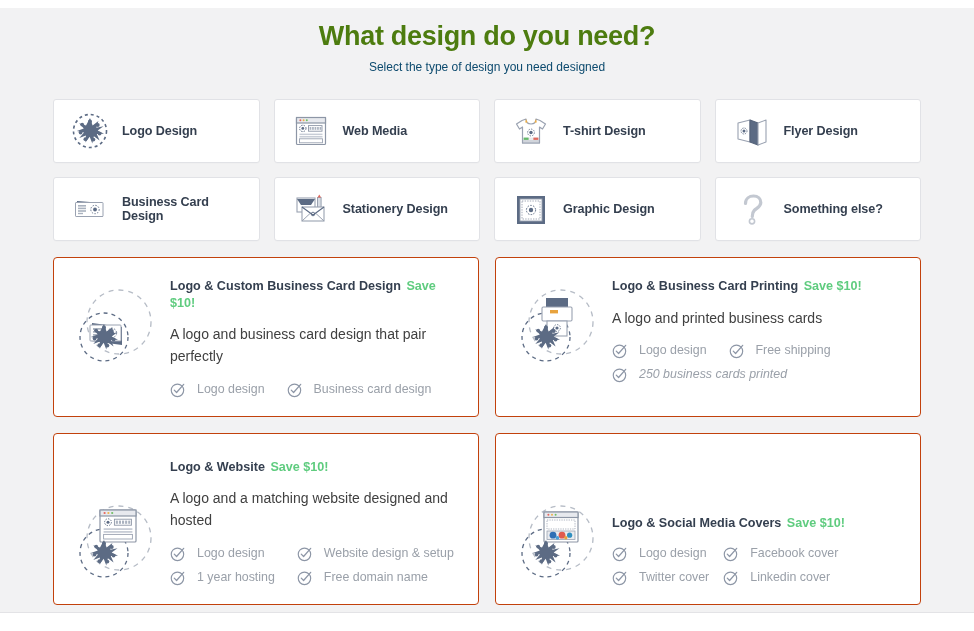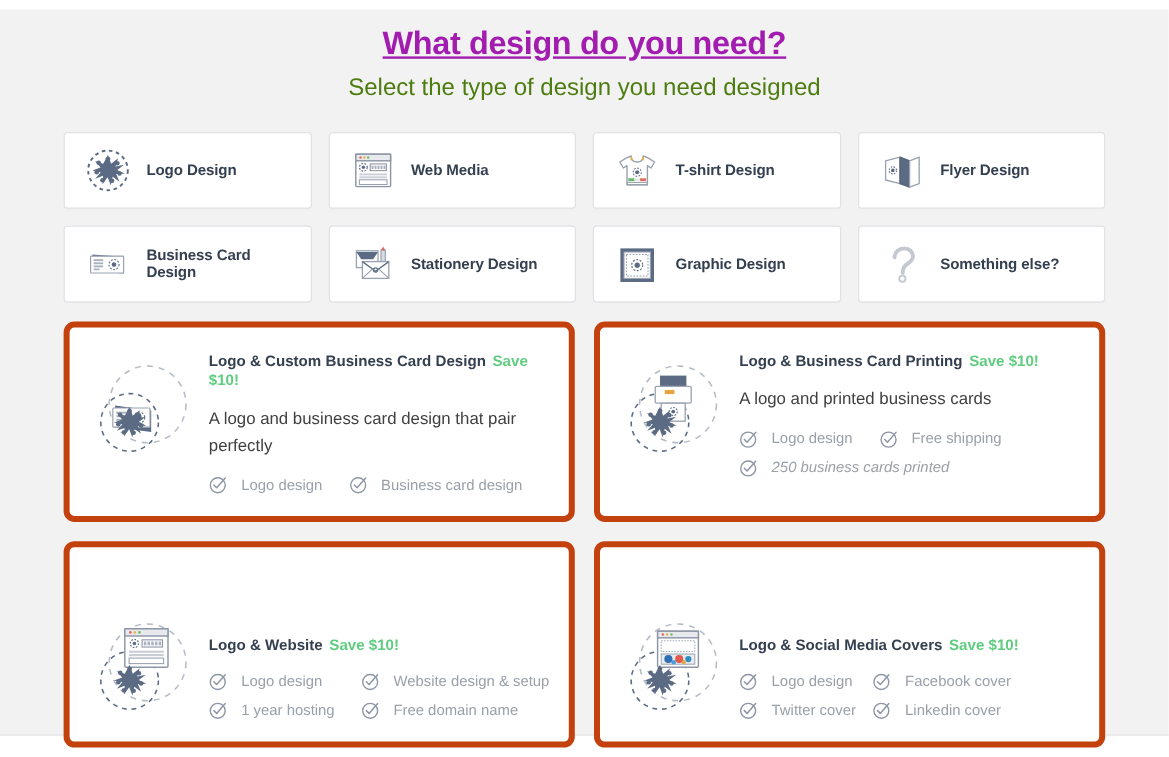--- a/index.html
+++ b/index.html
@@ -32,29 +32,28 @@
   .content {
     position: relative;
     padding: 0 53px;
   }
 
   
   .header { text-align: center; padding-top: 20px; }
   .page-title {
     font-size: 27px;
     font-weight: bold;
-    color: #a21caf;
+    color: #4d7c0f;
     letter-spacing: -0.3px;
     margin: 0 0 6px 0;
     line-height: 1.25;
-    text-decoration: underline;
   }
   .page-subtitle {
-    font-size: 20px;
-    color: #4d7c0f;
+    font-size: 12px;
+    color: #0c4a6e;
     margin: 0;
     line-height: 1.3;
     font-weight: 400;
   }
 
   
   .cat-grid {
     display: grid;
     grid-template-columns: repeat(4, 1fr);
     gap: 14px 14px;
@@ -90,22 +89,22 @@
 
   
   .bundle-grid {
     display: grid;
     grid-template-columns: repeat(2, 1fr);
     gap: 16px 16px;
     margin-top: 16px;
   }
   .bundle-card {
     background: #ffffff;
-    border: 5px solid #c2410c;
-    border-radius: 9px;
+    border: 1px solid #c2410c;
+    border-radius: 4px;
     display: flex;
     padding: 18px 16px 18px 14px;
     cursor: pointer;
   }
   .bundle-card.tall { min-height: 145px; }
   .bundle-card.tall2 { min-height: 172px; align-items: flex-end; }
   .bundle-icon {
     width: 98px;
     flex: 0 0 98px;
     display: flex;
@@ -459,20 +458,21 @@
               <circle cx="-9.4" cy="1.6" r="1.9" fill="#5c6b84"></circle>
               <circle cx="-7.8" cy="-6.4" r="1.9" fill="#5c6b84"></circle>
             </g>
           </svg>
         </div>
         <div class="bundle-body">
           <div class="bundle-title">
             <span>Logo &amp; Website</span>
             <span class="save-badge">Save $10!</span>
           </div>
+          <p class="bundle-desc">A logo and a matching website designed and hosted</p>
           <div class="feature-grid">
             <div class="feature">
               <svg class="feature-check" viewBox="0 0 18 18">
                 <circle cx="8.4" cy="9.4" r="7" fill="none" stroke="#8d96a6" stroke-width="1.3"></circle>
                 <path d="M4.8 9.2 L7.4 11.8 L15.4 2.6" fill="none" stroke="#8d96a6" stroke-width="1.4" stroke-linecap="round" stroke-linejoin="round"></path>
               </svg>
               <span class="feature-label">Logo design</span>
             </div>
             <div class="feature">
               <svg class="feature-check" viewBox="0 0 18 18">

